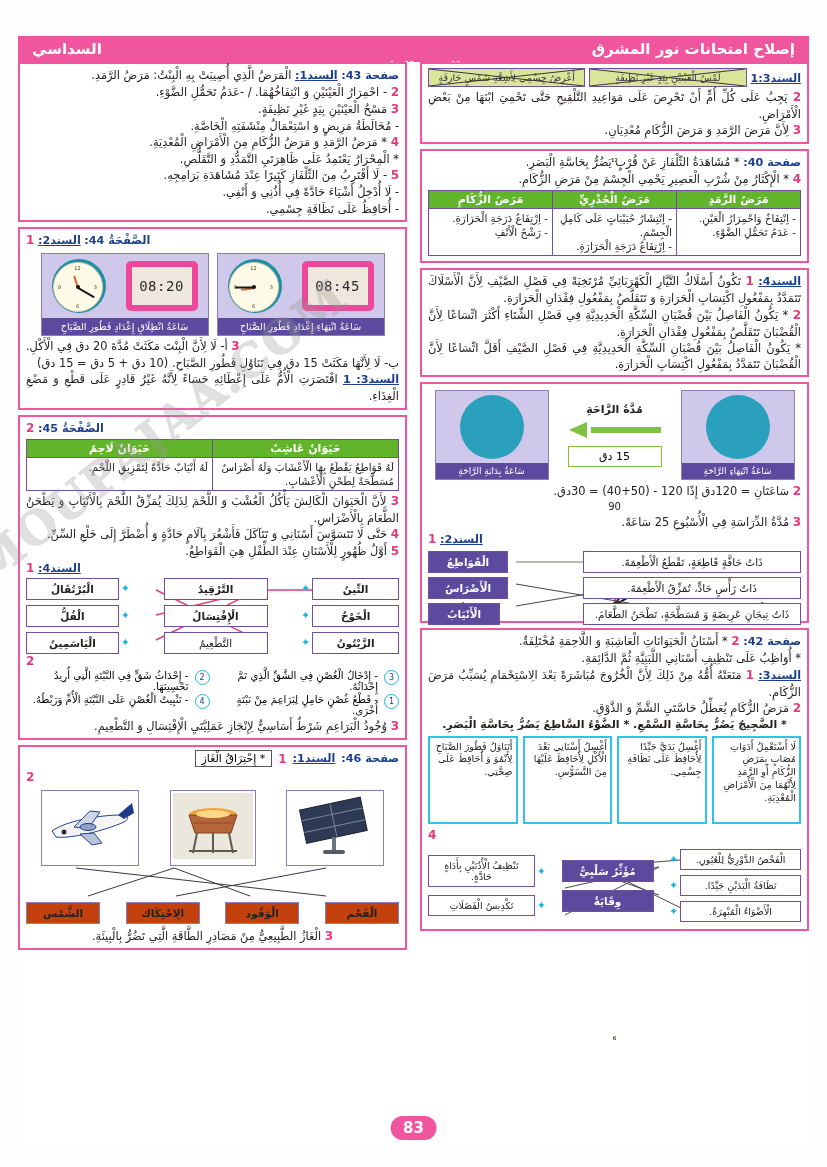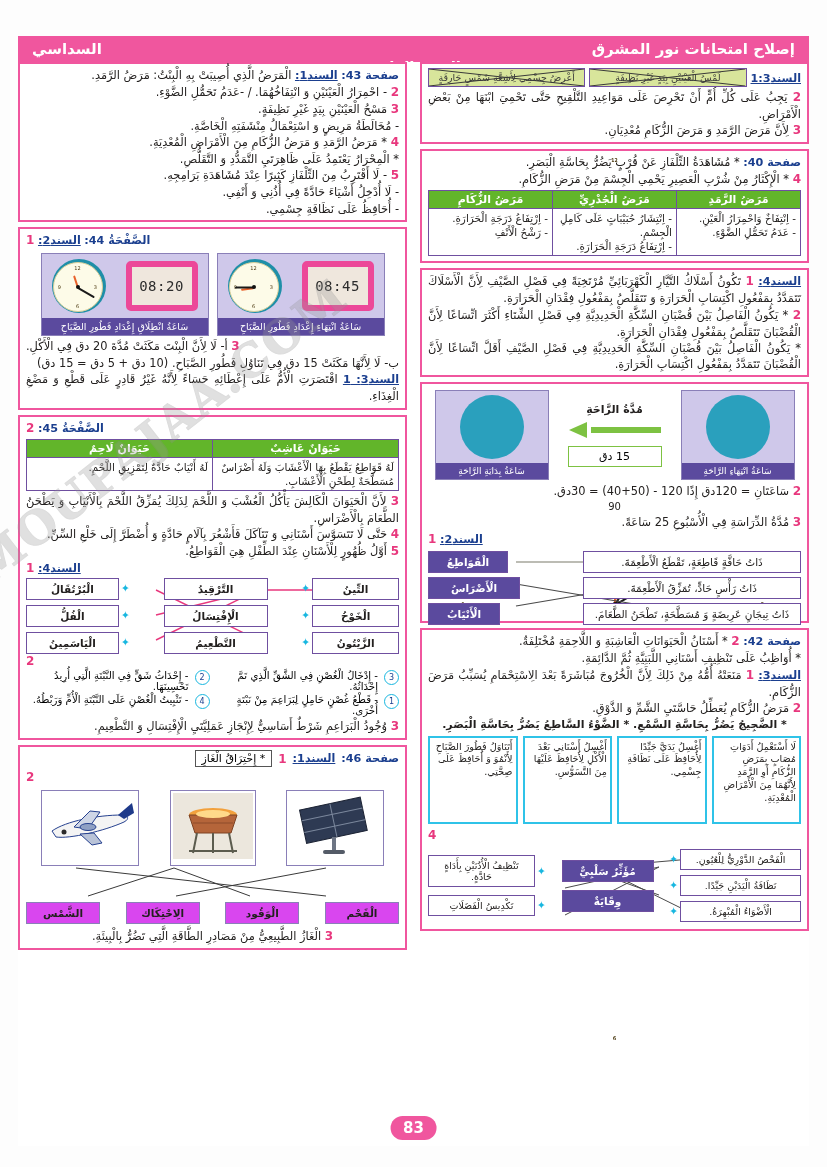--- a/index.html
+++ b/index.html
@@ -63,21 +63,21 @@
   .arrow .head{position:absolute;left:0;top:0;width:0;height:0;border-top:8px solid transparent;border-bottom:8px solid transparent;border-right:18px solid #7dc242;}
   .minbox{border:1px solid #7dc242;background:#fff;font-size:11px;padding:3px 0;width:92px;margin:0 auto;text-align:center;}
 
   
   .match{position:relative;margin:3px 0 1px;}
   .match svg{position:absolute;left:0;top:0;}
   .mrow{display:flex;align-items:center;justify-content:space-between;margin-bottom:4px;position:relative;z-index:2;}
   .chip{border:1px solid #6f4fa0;font-size:10.5px;padding:4px 4px;text-align:center;box-sizing:border-box;}
   .chip.purple{background:#5b4a9e;color:#fff;font-weight:bold;}
   .chip.white{background:#fff;color:#23201f;}
-  .chip.pinkb{background:#d946ef;color:#23201f;font-weight:bold;border:1px solid #8a7fb8;}
+  .chip.pinkb{background:#c2410c;color:#23201f;font-weight:bold;border:1px solid #8a7fb8;}
   .star{color:#19b7e0;font-size:11px;line-height:1;}
 
   
   .bluecells{display:flex;gap:5px;justify-content:space-between;margin:3px 0;}
   .bluecells .bc{border:2px solid #2fc3e8;flex:1;font-size:9.6px;padding:3px 3px;line-height:1.35;color:#23201f;min-height:78px;}
 
   
   .imgrow{display:flex;justify-content:space-around;align-items:flex-end;margin:4px 0 0;}
   .ibox{border:1px solid #8a7fb8;padding:2px;background:#fff;}
   .pinkchips{display:flex;justify-content:space-between;margin-top:2px;}
@@ -240,21 +240,21 @@
               <line x1="88" y1="11" x2="218" y2="11" stroke="#7a7a6a" stroke-width="1.2"></line>
               <line x1="88" y1="33" x2="218" y2="55" stroke="#4a4a4a" stroke-width="1.2"></line>
               <line x1="88" y1="55" x2="218" y2="33" stroke="#4a4a4a" stroke-width="1.2"></line>
             </svg>
             <div class="mrow">
               <div class="chip white" style="width:218px">ذَاتُ حَافَّةٍ قَاطِعَةٍ، تَقْطَعُ الْأَطْعِمَةَ.</div>
               <div class="chip purple" style="width:80px">الْقَوَاطِعُ</div>
             </div>
             <div class="mrow">
               <div class="chip white" style="width:218px">ذَاتُ رَأْسٍ حَادٍّ، تُمَزِّقُ الْأَطْعِمَةَ.</div>
-              <div class="chip purple" style="width:92px">الْأَضْرَاسُ</div>
+              <div class="chip purple" style="width:80px">الْأَضْرَاسُ</div>
             </div>
             <div class="mrow">
               <div class="chip white" style="width:218px">ذَاتُ تِيجَانٍ عَرِيضَةٍ وَ مُسَطَّحَةٍ، تَطْحَنُ الطَّعَامَ.</div>
               <div class="chip purple" style="width:72px">الْأَنْيَابُ</div>
             </div>
           </div>
         </div>
 
         <div class="box">
           <p class="l">
@@ -444,21 +444,21 @@
               </div>
               <div style="display:flex;align-items:center;gap:2px">
                 <div class="chip white" style="flex:1;font-weight:bold">الزَّيْتُونُ</div>
                 <span class="star">✦</span>
               </div>
             </div>
 
             <div style="width:104px;position:relative;z-index:2">
               <div class="chip white" style="font-weight:bold;margin-bottom:5px">التَّرْقِيدُ</div>
               <div class="chip white" style="font-weight:bold;margin-bottom:5px">الْإِفْتِسَالُ</div>
-              <div class="chip white" style="font-weight:bold">التَّطْعِيمُ</div>
+              <div class="chip white" style="font-weight:normal">التَّطْعِيمُ</div>
             </div>
 
             <div style="width:104px;position:relative;z-index:2">
               <div style="display:flex;align-items:center;gap:2px;margin-bottom:5px">
                 <span class="star">✦</span>
                 <div class="chip white" style="flex:1;font-weight:bold">الْبُرْتُقَالُ</div>
               </div>
               <div style="display:flex;align-items:center;gap:2px;margin-bottom:5px">
                 <span class="star">✦</span>
                 <div class="chip white" style="flex:1;font-weight:bold">الْفُلُّ</div>

